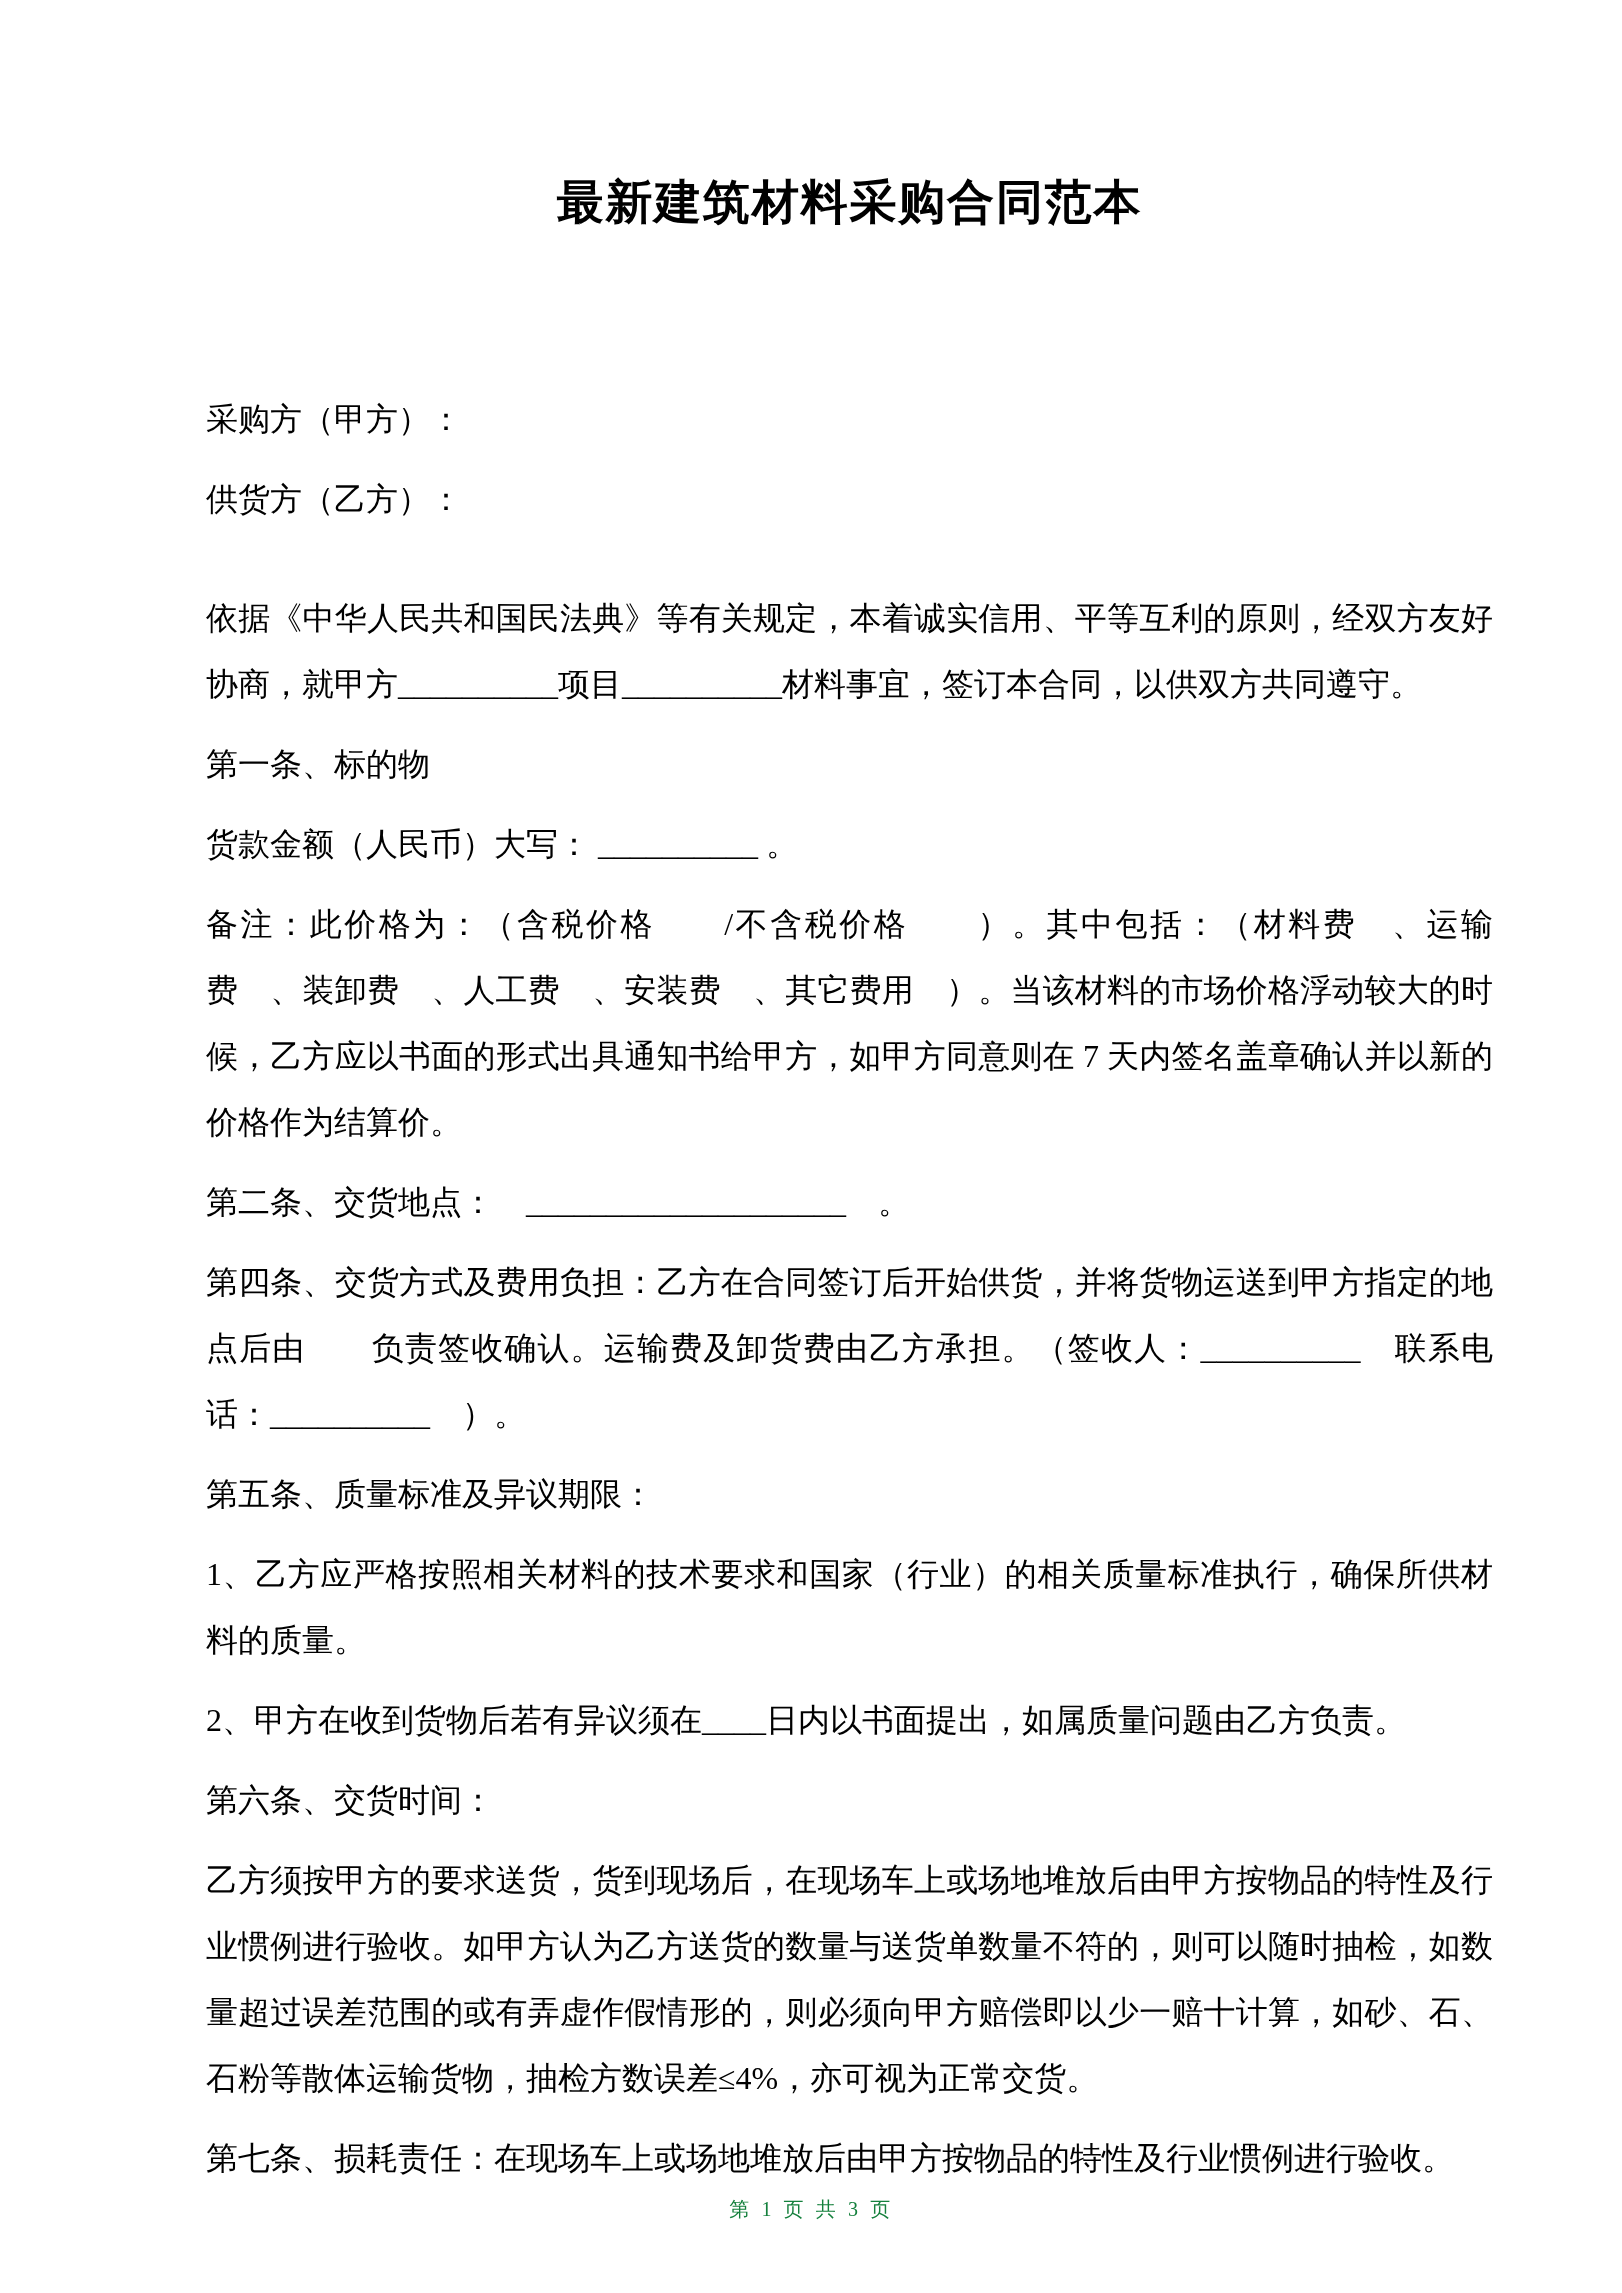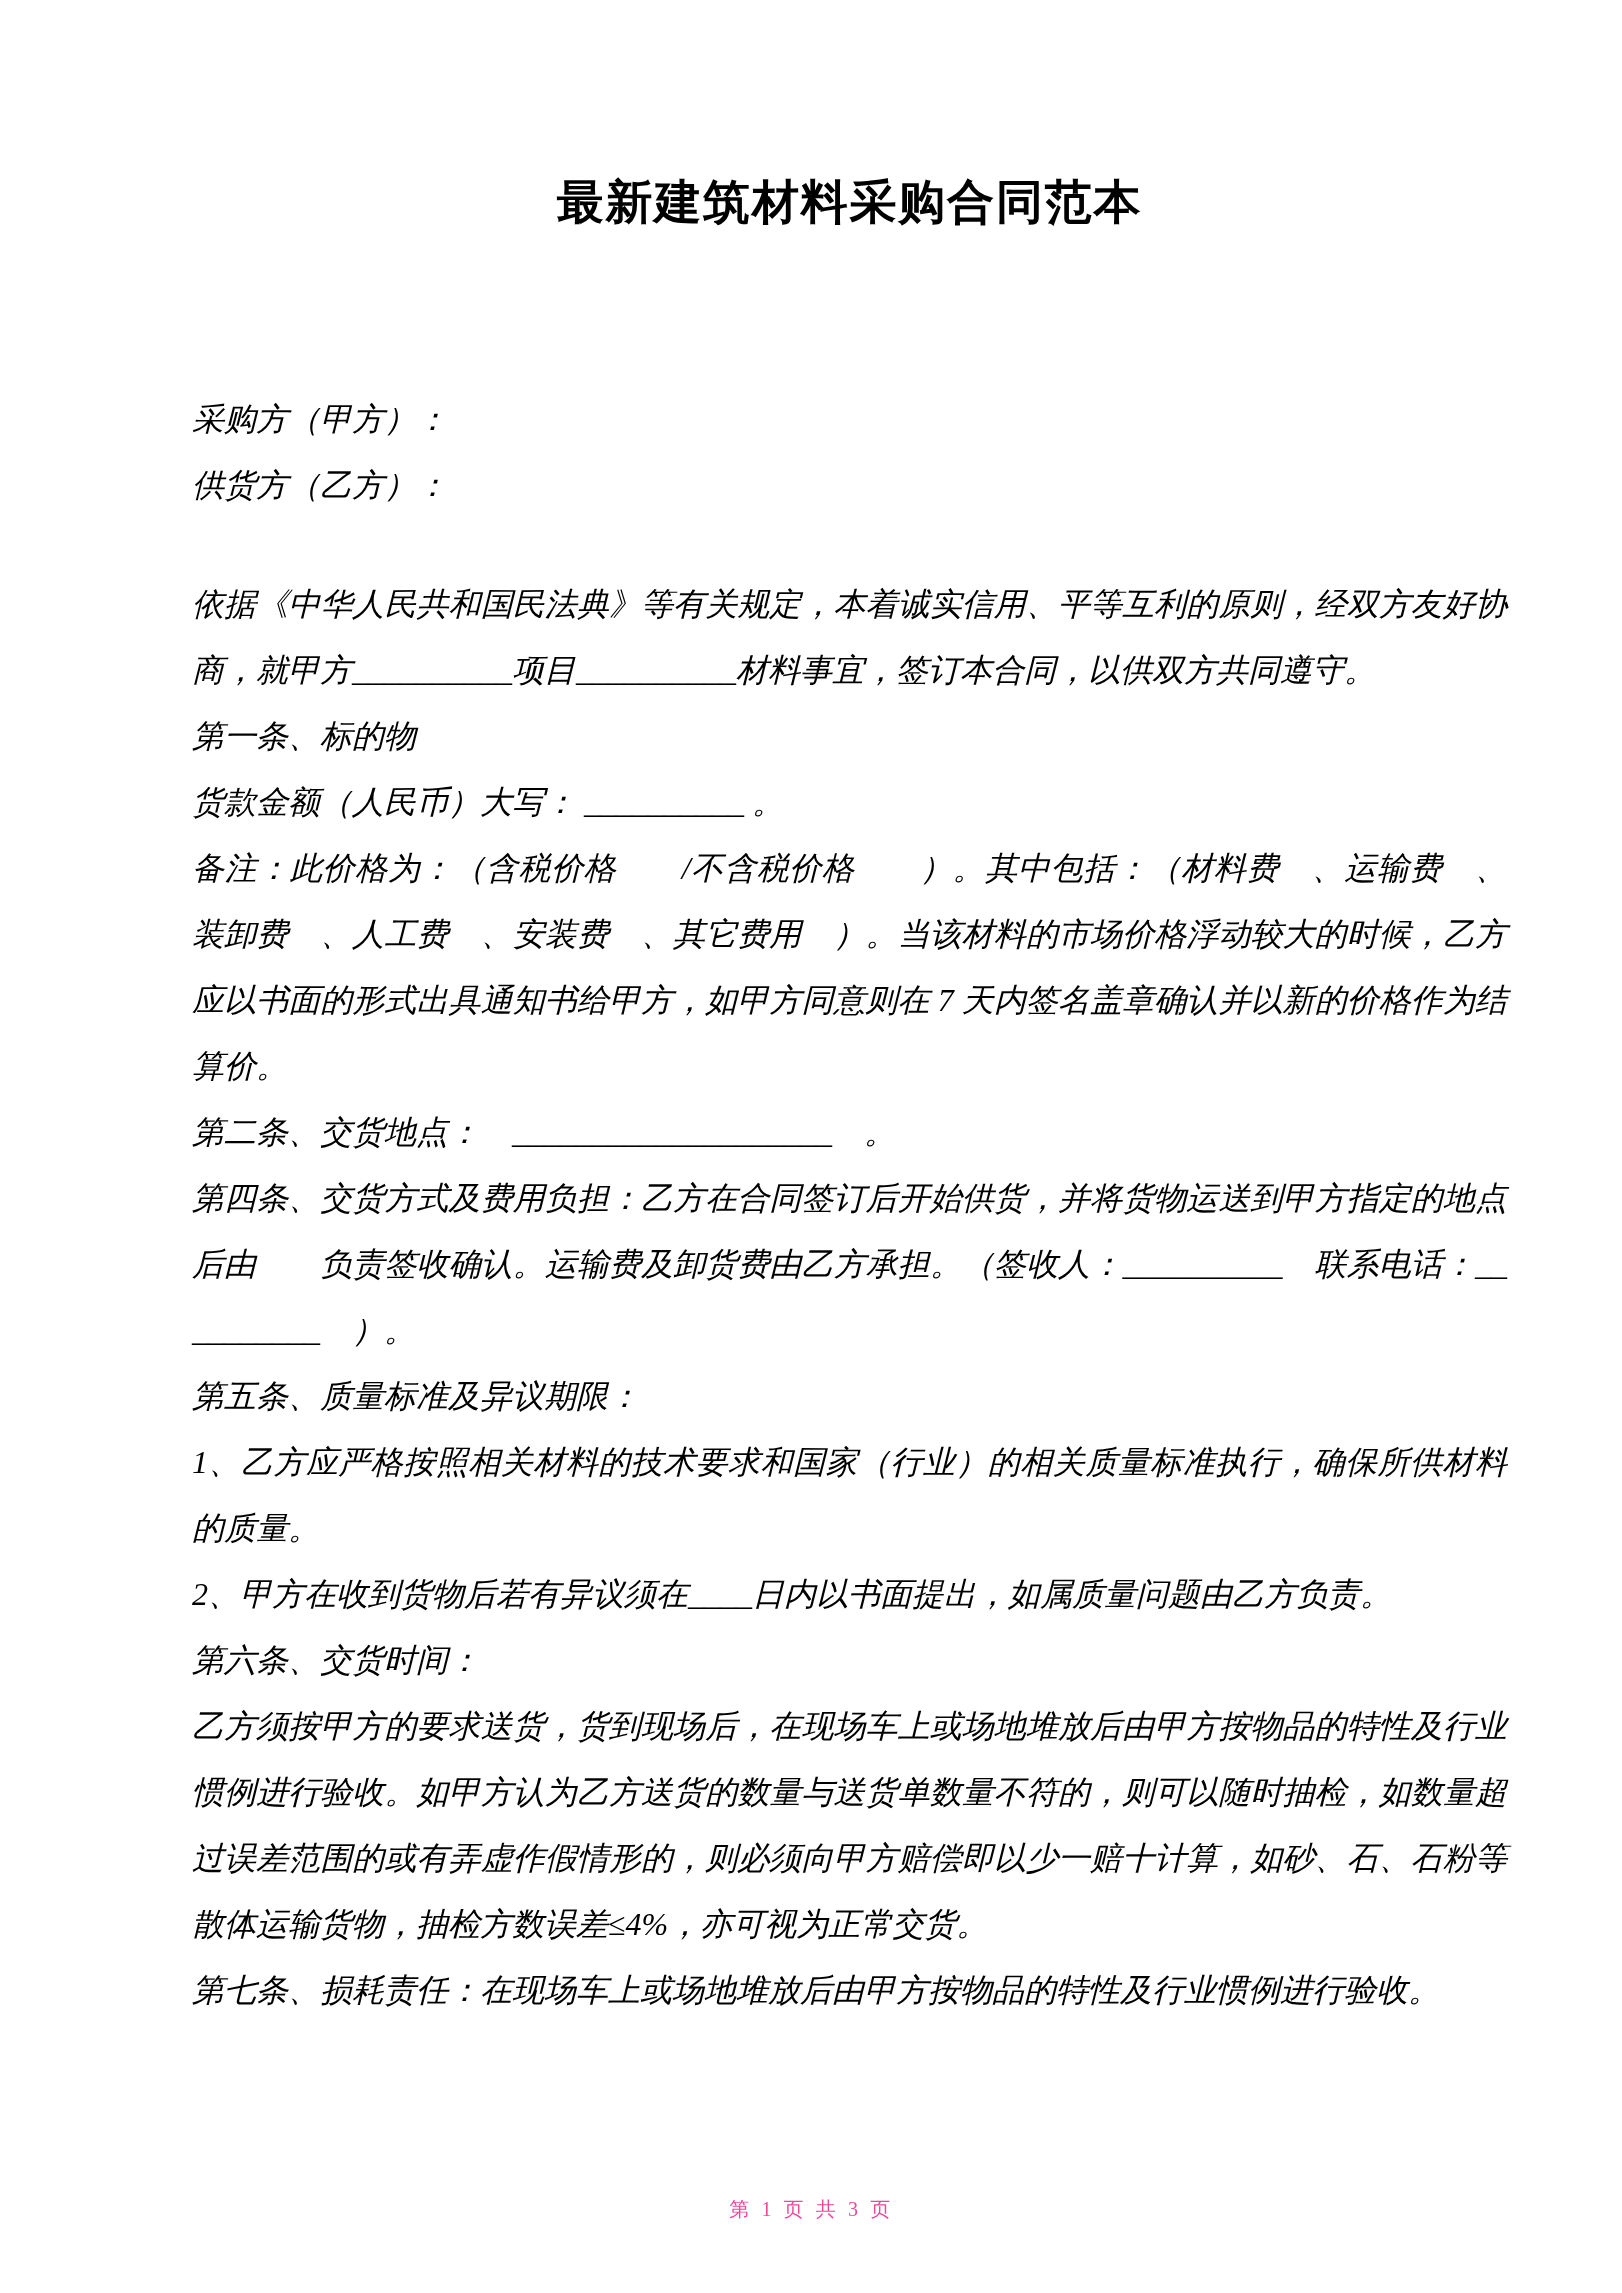--- a/index.html
+++ b/index.html
@@ -24,40 +24,39 @@
   }
   .title {
     margin: 0 0 155px 0;
     text-align: center;
     font-size: 47px;
     line-height: 58px;
     font-weight: bold;
     letter-spacing: 1.8px;
   }
   .para {
-    margin: 0;
+    margin: 14px;
     font-size: 32px;
     line-height: 66px;
     text-align: justify;
     text-justify: inter-ideograph;
     word-break: break-all;
-    font-style: italic;
   }
   .gap-before {
     margin-top: 53px;
   }
   .footer {
     position: absolute;
     left: 0;
     right: 0;
     bottom: 71px;
     text-align: center;
     font-size: 20px;
     letter-spacing: 3.6px;
-    color: #ec4899;
+    color: #15803d;
   }
 </style>
 </head>
 <body>
 
 <div class="page">
 
   <h1 class="title">最新建筑材料采购合同范本</h1>
 
   <p class="para">采购方（甲方）：</p>

